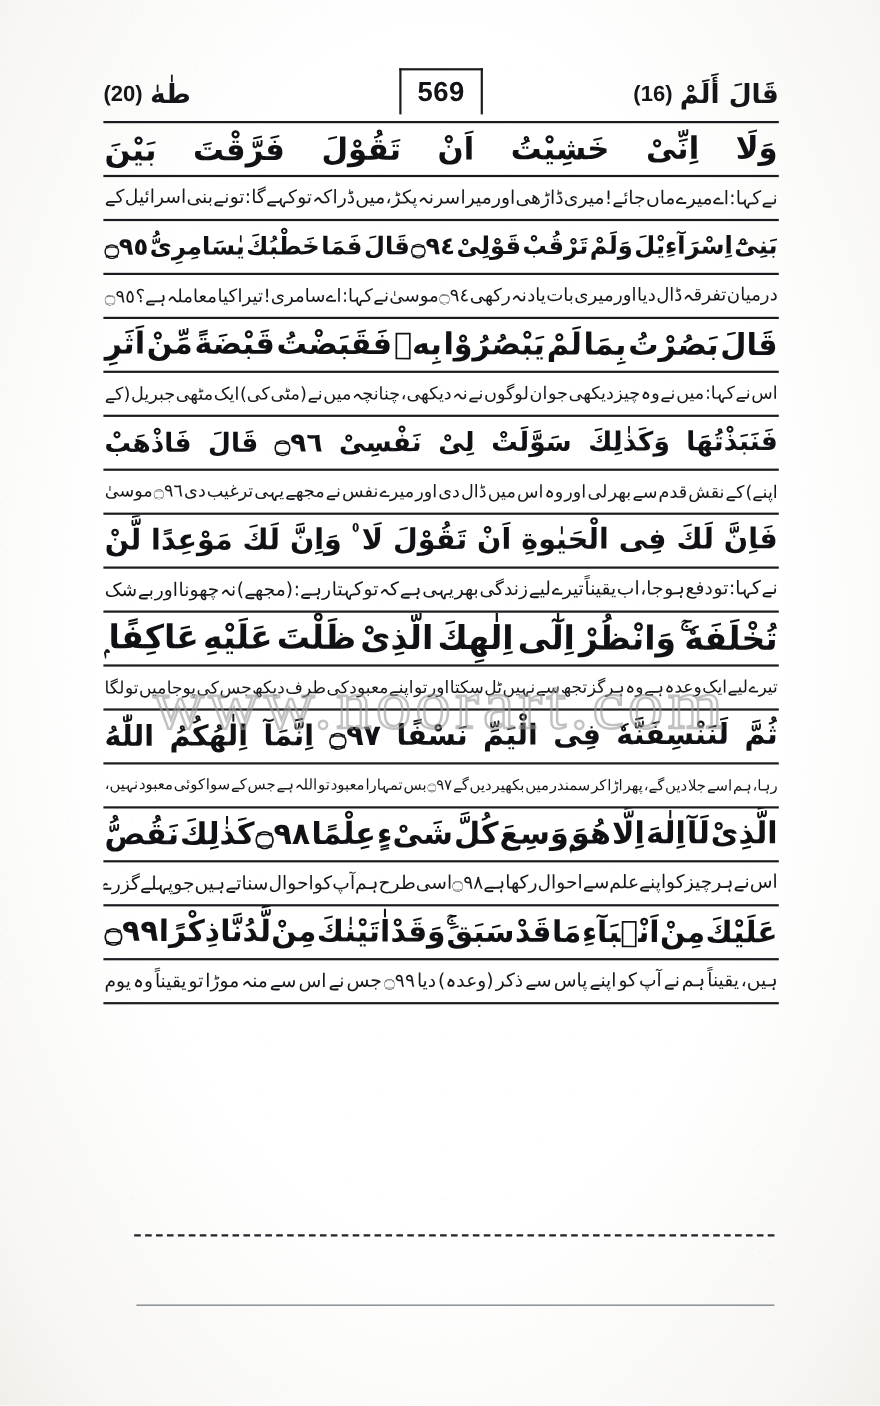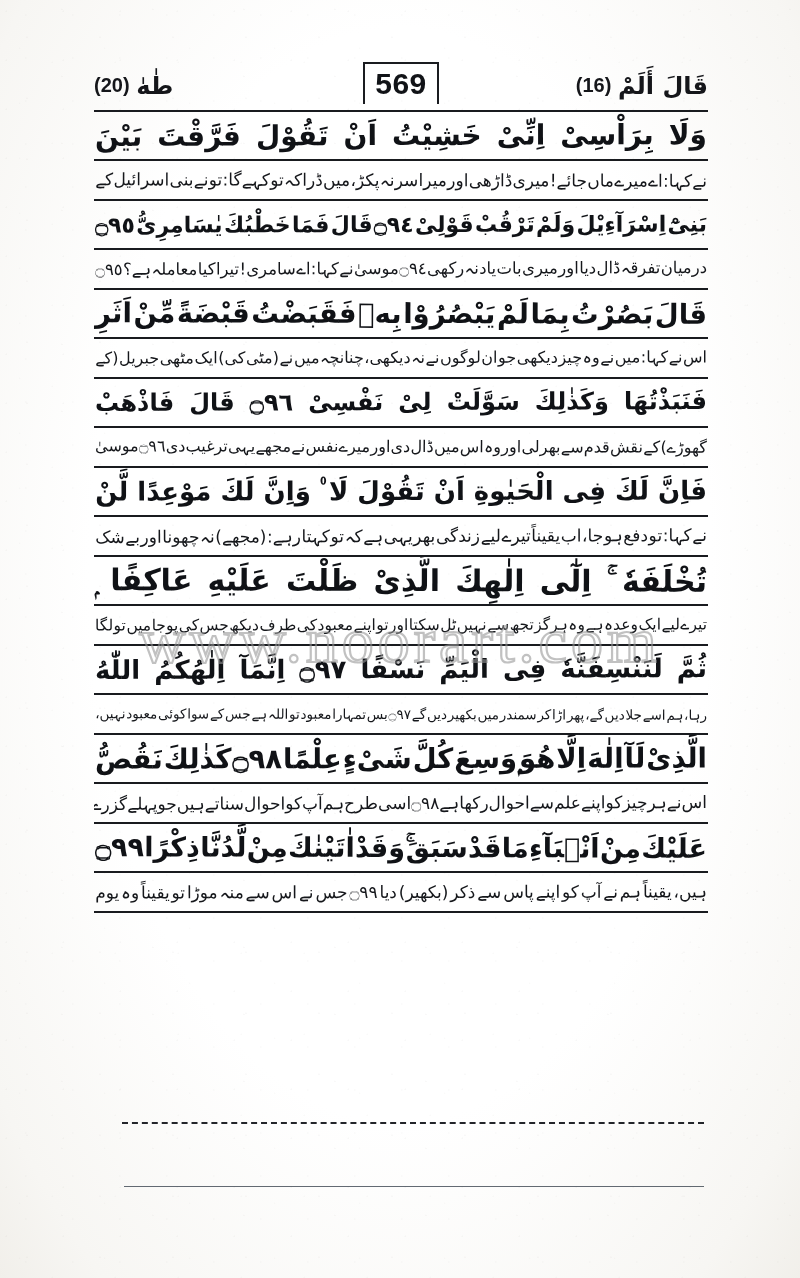--- a/index.html
+++ b/index.html
@@ -80,21 +80,21 @@
     height: 40px;
     border: 2.2px solid #1a1c20;
     border-bottom: none;
     background: transparent;
     display: flex;
     align-items: center;
     justify-content: center;
   }
   #page-number {
     font-family: "Liberation Sans", sans-serif;
-    font-size: 30px;
+    font-size: 25px;
     font-weight: 700;
     color: #111317;
     letter-spacing: .4px;
     line-height: 1;
   }
 
   
   #lines {
     position: absolute;
     left: 94px;
@@ -218,21 +218,20 @@
     </div>
 
   </div>
 
   <div id="lines">
 
     <div class="rule"></div>
 
     <div class="ar-line w1" style="font-size: 28px;">
         <span>وَلَا</span>
-        <span>بِرَاْسِىْ</span>
         <span>اِنِّىْ</span>
         <span>خَشِيْتُ</span>
         <span>اَنْ</span>
         <span>تَقُوْلَ</span>
         <span>فَرَّقْتَ</span>
         <span>بَيْنَ</span>
       </div>
     <div class="rule"></div>
     <div class="ur-line w2">
         <span>نے</span>
@@ -346,21 +345,21 @@
         <span>وَكَذٰلِكَ</span>
         <span>سَوَّلَتْ</span>
         <span>لِىْ</span>
         <span>نَفْسِىْ</span>
         <span>۝٩٦</span>
         <span>قَالَ</span>
         <span>فَاذْهَبْ</span>
       </div>
     <div class="rule"></div>
     <div class="ur-line w2" style="font-size: 16px;">
-        <span>گھوڑے)</span>
+        <span>اپنے)</span>
         <span>کے</span>
         <span>نقش</span>
         <span>قدم</span>
         <span>سے</span>
         <span>بھر</span>
         <span>لی</span>
         <span>اور</span>
         <span>وہ</span>
         <span>اس</span>
         <span>میں</span>
@@ -418,20 +417,21 @@
         <span>چھونا</span>
         <span>اور</span>
         <span>بے</span>
         <span>شک</span>
       </div>
     <div class="rule"></div>
 
     <div class="ar-line w2">
         <span>تُخْلَفَهٗ</span>
         <span>ۚ</span>
+        <span>وَانْظُرْ</span>
         <span>اِلٰٓى</span>
         <span>اِلٰهِكَ</span>
         <span>الَّذِىْ</span>
         <span>ظَلْتَ</span>
         <span>عَلَيْهِ</span>
         <span>عَاكِفًا</span>
         <span>ۭ</span>
       </div>
     <div class="rule"></div>
     <div class="ur-line w3" style="font-size: 15.5px;">
@@ -569,21 +569,21 @@
         <span>ہیں،</span>
         <span>یقیناً</span>
         <span>ہم</span>
         <span>نے</span>
         <span>آپ</span>
         <span>کو</span>
         <span>اپنے</span>
         <span>پاس</span>
         <span>سے</span>
         <span>ذکر</span>
-        <span>(بکھیر)</span>
+        <span>(وعدہ)</span>
         <span>دیا</span>
         <span>۝٩٩</span>
         <span>جس</span>
         <span>نے</span>
         <span>اس</span>
         <span>سے</span>
         <span>منہ</span>
         <span>موڑا</span>
         <span>تو</span>
         <span>یقیناً</span>

